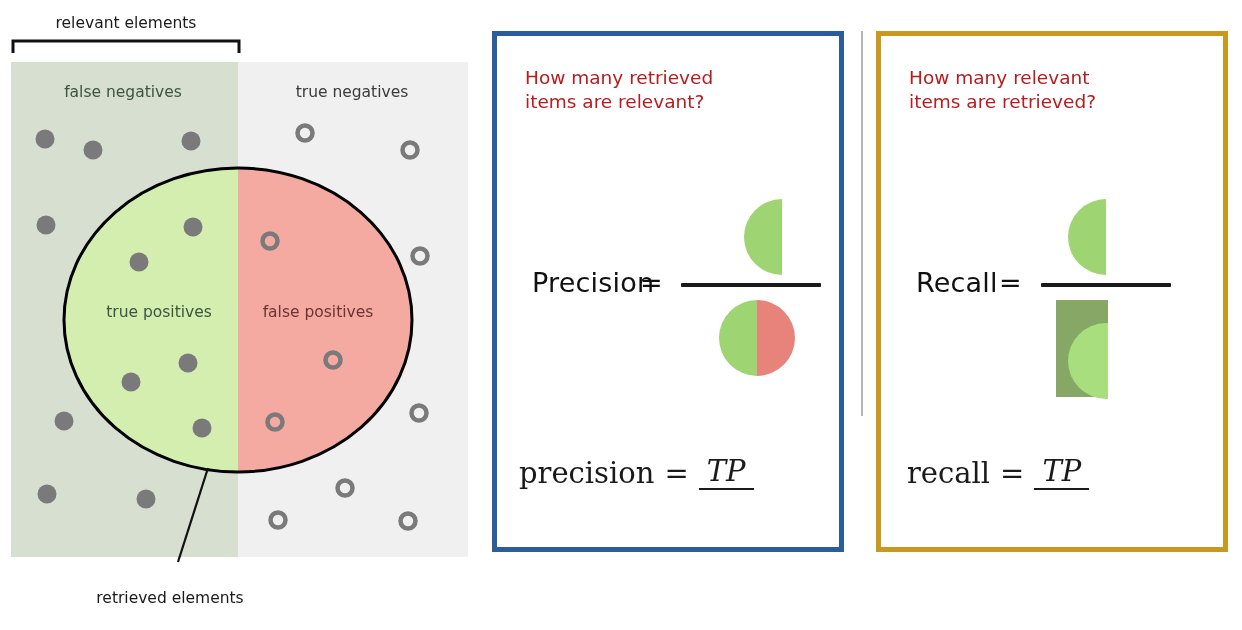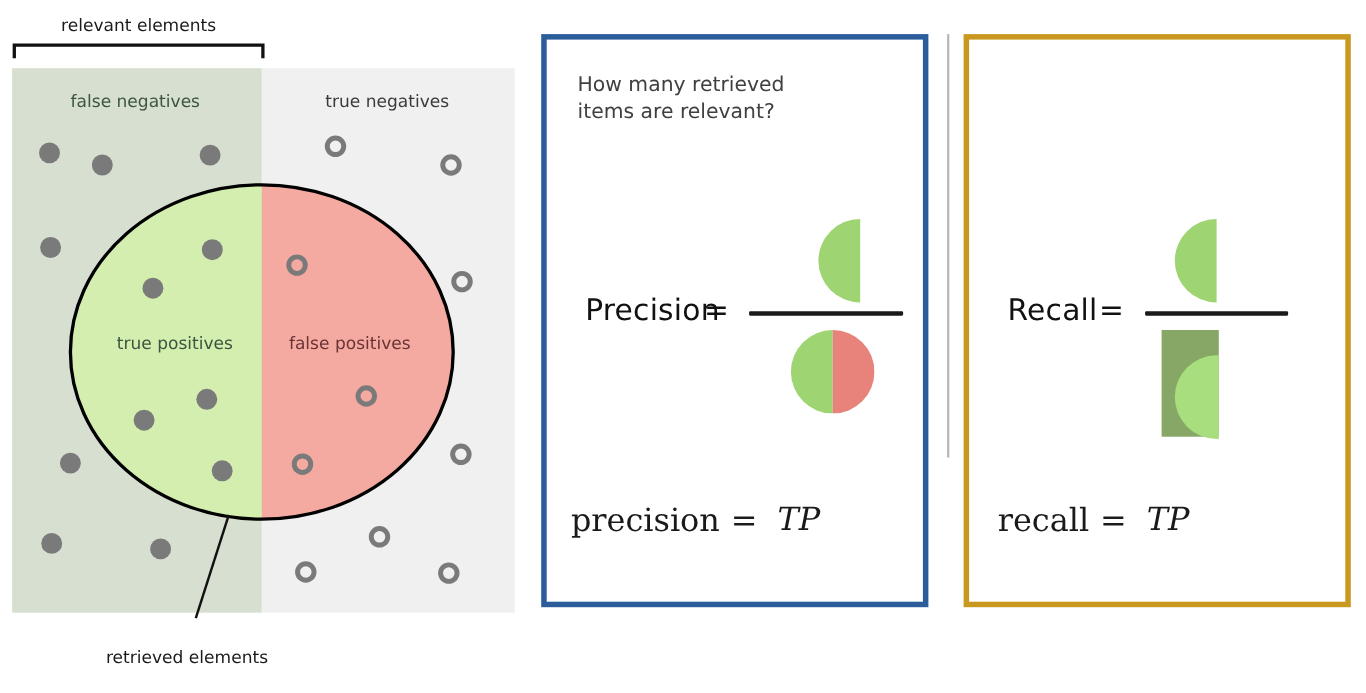--- a/index.html
+++ b/index.html
@@ -23,21 +23,21 @@
 
   
   .card{
     position:absolute;background:#ffffff;box-sizing:border-box;
   }
   #precision-card{left:492px;top:31px;width:352px;height:521px;border:5px solid #2c5d9b;}
   #recall-card{left:876px;top:31px;width:352px;height:521px;border:5px solid #c9991f;}
 
   .card-question{
     position:absolute;left:28px;top:30px;width:290px;
-    font-size:18.5px;line-height:1.28;color:#404040;
+    font-size:18.5px;line-height:1.28;color:#b91c1c;
     font-family:"DejaVu Sans","Liberation Sans",sans-serif;
     white-space:pre-line;
   }
 
   .metric-row{position:absolute;left:0;top:175px;width:100%;height:190px;}
   .metric-name{
     position:absolute;font-size:27px;color:#111;letter-spacing:0.2px;
     font-family:"DejaVu Sans","Liberation Sans",sans-serif;
   }
   #precision-card .metric-name{left:35px;top:56px;}
@@ -68,21 +68,21 @@
 
   
   .formula{
     position:absolute;display:flex;align-items:center;
     font-family:"DejaVu Serif","Liberation Serif",serif;color:#1a1a1a;
   }
   #precision-card .formula{left:22px;top:420px;}
   #recall-card .formula{left:26px;top:420px;}
   .f-name{font-size:29px;}
   .f-eq{font-size:29px;margin:0 10px;}
-  .f-frac{display:inline-flex;align-items:center;}
+  .f-frac{display:inline-flex;flex-direction:column;align-items:center;}
   .f-num{font-size:29px;font-style:italic;padding:0 8px 2px 8px;line-height:1.05;}
   .f-den{font-size:29px;font-style:italic;padding:3px 8px 0 8px;line-height:1.05;}
   .f-rule{width:100%;height:2px;background:#1a1a1a;}
 
   
   #card-divider{
     position:absolute;left:861px;top:31px;width:2px;height:385px;background:#b6b6b6;
   }
 </style>
 </head>
@@ -176,20 +176,22 @@
       <span class="f-eq">=</span>
       <span class="f-frac">
         <span class="f-num">TP</span>
         <span class="f-rule"></span>
       </span>
     </div>
   </div>
 
   <div class="card" id="recall-card">
 
+    <div class="card-question">How many relevant
+items are retrieved?</div>
 
     <div class="metric-row">
       <div class="metric-name">Recall</div>
       <div class="metric-name" style="left:118px;top:56px;">=</div>
 
       <div class="shape half-green" style="left:187px;top:-12px;"></div>
 
       <div class="frac-bar"></div>
 
       <div class="shape relevant-box" style="left:175px;top:89px;">

